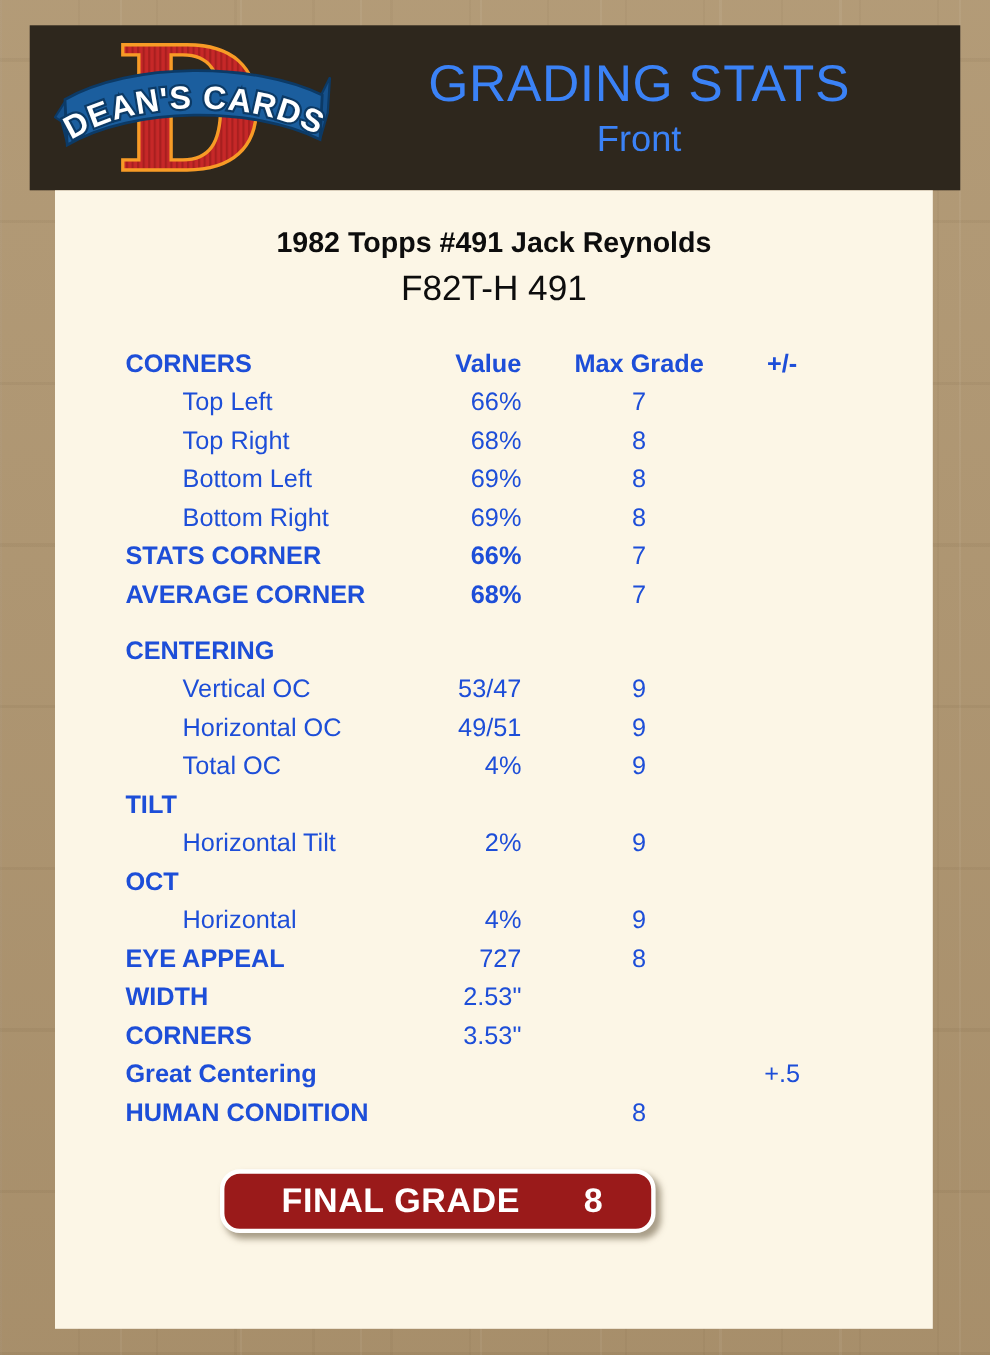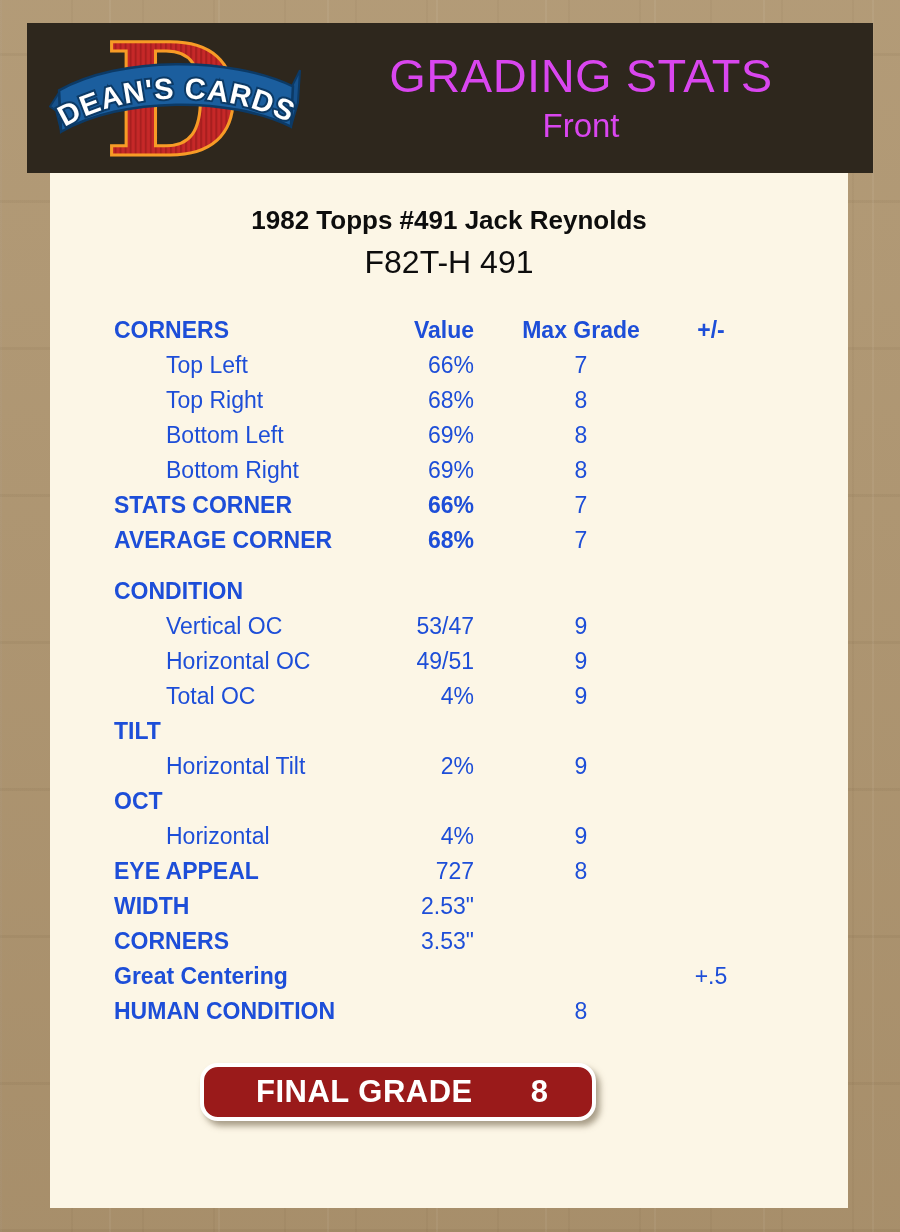--- a/index.html
+++ b/index.html
@@ -17,21 +17,21 @@
   }
 
   .header-bar {
     position:absolute; left:27px; top:23px; width:846px; height:150px;
     background:var(--header-bar,#2e271d);
   }
   .logo { position:absolute; left:22px; top:5px; width:252px; height:140px; }
   .header-titles {
     position:absolute; left:290px; right:28px; top:0; height:150px;
     display:flex; flex-direction:column; align-items:center; justify-content:center;
-    color:#d946ef;
+    color:#3b82f6;
   }
   .header-title { font-size:47px; line-height:1.08; letter-spacing:0.5px; white-space:nowrap; }
   .header-subtitle { font-size:33px; margin-top:5px; }
 
   .card {
     position:absolute; left:50px; top:173px; width:798px; height:1035px;
     background:var(--card-background,#fcf6e6);
   }
   .card-title {
     position:absolute; top:32px; left:0; width:100%; text-align:center;
@@ -139,21 +139,21 @@
           <div class="c-max">7</div>
           <div class="c-plus"></div>
         </div>
         <div class="trow">
           <div class="c-label bold">AVERAGE CORNER</div>
           <div class="c-value bold">68%</div>
           <div class="c-max">7</div>
           <div class="c-plus"></div>
         </div>
         <div class="trow gap">
-          <div class="c-label bold">CONDITION</div>
+          <div class="c-label bold">CENTERING</div>
           <div class="c-value"></div>
           <div class="c-max"></div>
           <div class="c-plus"></div>
         </div>
         <div class="trow">
           <div class="c-label indent">Vertical OC</div>
           <div class="c-value">53/47</div>
           <div class="c-max">9</div>
           <div class="c-plus"></div>
         </div>

